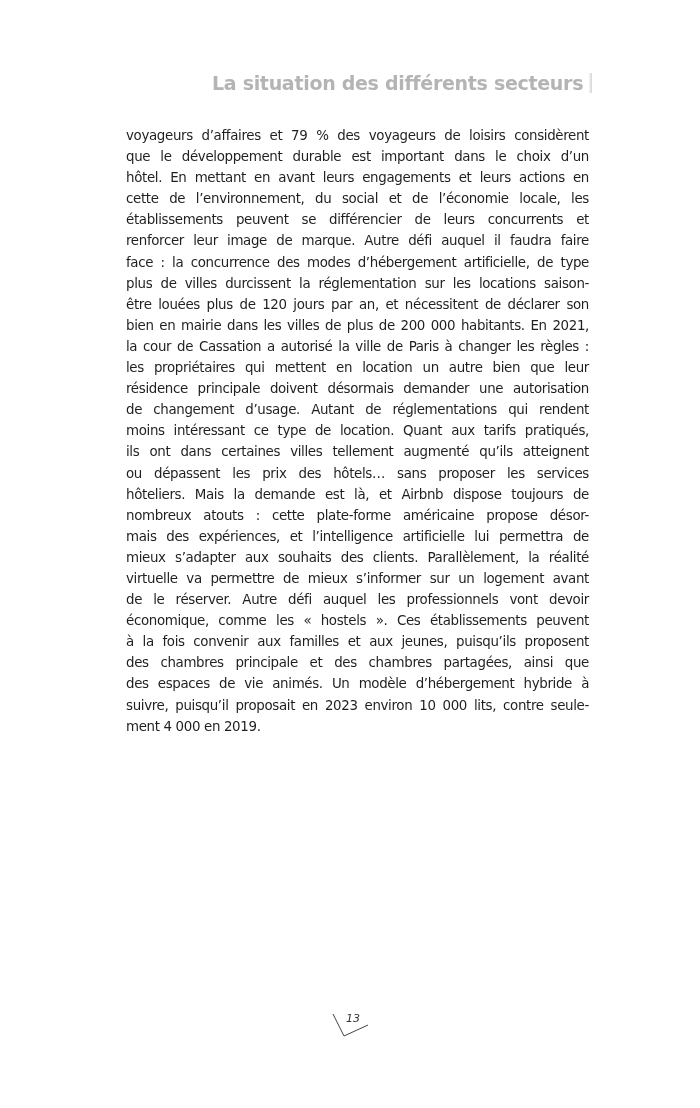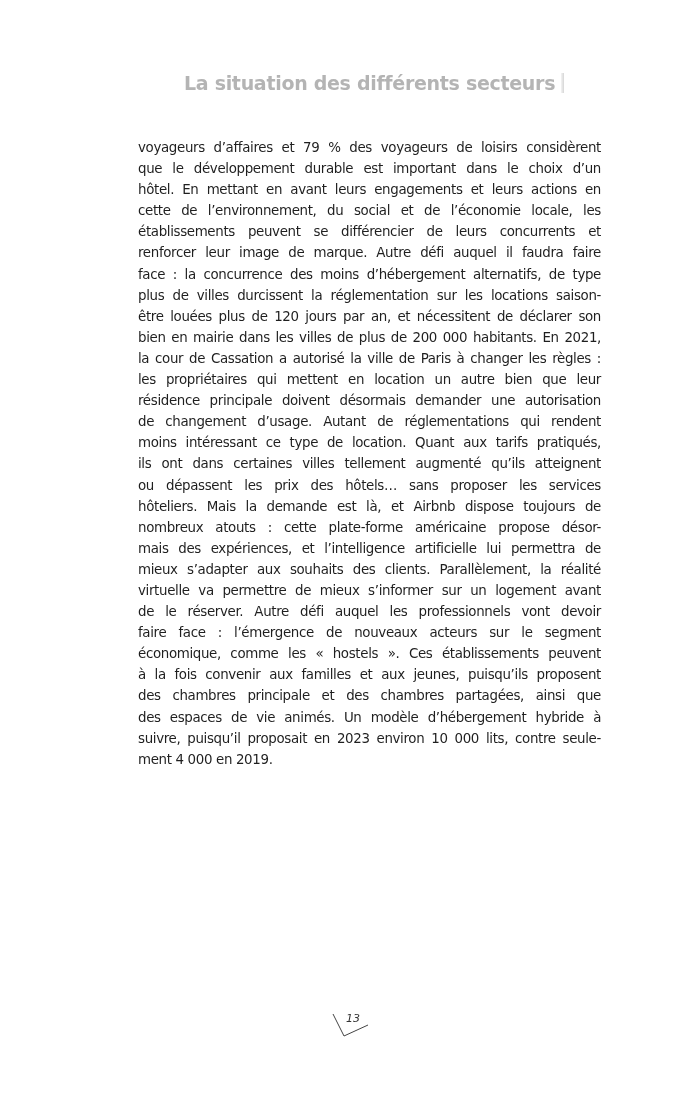--- a/index.html
+++ b/index.html
@@ -11,21 +11,21 @@
       width: 700px;
       height: 1108px;
       position: relative;
       overflow: hidden;
       font-family: "DejaVu Sans", sans-serif;
       color: #1a1a1a;
     }
     .running-header {
       position: absolute;
       top: 68px;
-      left: 184px;
+      left: 212px;
       width: 380px;
       height: 30px;
       display: flex;
       align-items: center;
       justify-content: flex-end;
     }
     .running-header-title {
       font-family: "DejaVu Sans", sans-serif;
       font-weight: bold;
       font-size: 19px;
@@ -37,21 +37,21 @@
     .header-bar {
       width: 48px;
       height: 20px;
       background: linear-gradient(to right, #f4f4f4 0%, #d6d6d6 100%);
     }
     .body-text {
       position: absolute;
       top: 121px;
       left: 122px;
       width: 463px;
-      margin: 16px;
+      margin: 4px;
       font-family: "DejaVu Sans", sans-serif;
       font-size: 13.4px;
       line-height: 21.1px;
       color: #1f1f1f;
     }
     .body-text .line {
       display: block;
       white-space: nowrap;
       text-align: justify;
       text-align-last: justify;
@@ -90,38 +90,37 @@
   <span class="header-bar"></span>
 </div>
 
 <div class="body-text">
   <span class="line">voyageurs d’affaires et 79 % des voyageurs de loisirs considèrent</span>
   <span class="line">que le développement durable est important dans le choix d’un</span>
   <span class="line">hôtel. En mettant en avant leurs engagements et leurs actions en</span>
   <span class="line">cette de l’environnement, du social et de l’économie locale, les</span>
   <span class="line">établissements peuvent se différencier de leurs concurrents et</span>
   <span class="line">renforcer leur image de marque. Autre défi auquel il faudra faire</span>
-  <span class="line">face : la concurrence des moins d’hébergement alternatifs, de type</span>
+  <span class="line">face : la concurrence des modes d’hébergement artificielle, de type</span>
   <span class="line">plus de villes durcissent la réglementation sur les locations saison-</span>
   <span class="line">être louées plus de 120 jours par an, et nécessitent de déclarer son</span>
   <span class="line">bien en mairie dans les villes de plus de 200 000 habitants. En 2021,</span>
   <span class="line">la cour de Cassation a autorisé la ville de Paris à changer les règles :</span>
   <span class="line">les propriétaires qui mettent en location un autre bien que leur</span>
   <span class="line">résidence principale doivent désormais demander une autorisation</span>
   <span class="line">de changement d’usage. Autant de réglementations qui rendent</span>
   <span class="line">moins intéressant ce type de location. Quant aux tarifs pratiqués,</span>
   <span class="line">ils ont dans certaines villes tellement augmenté qu’ils atteignent</span>
   <span class="line">ou dépassent les prix des hôtels… sans proposer les services</span>
   <span class="line">hôteliers. Mais la demande est là, et Airbnb dispose toujours de</span>
   <span class="line">nombreux atouts : cette plate-forme américaine propose désor-</span>
   <span class="line">mais des expériences, et l’intelligence artificielle lui permettra de</span>
   <span class="line">mieux s’adapter aux souhaits des clients. Parallèlement, la réalité</span>
   <span class="line">virtuelle va permettre de mieux s’informer sur un logement avant</span>
   <span class="line">de le réserver. Autre défi auquel les professionnels vont devoir</span>
-  <span class="line">faire face : l’émergence de nouveaux acteurs sur le segment</span>
   <span class="line">économique, comme les « hostels ». Ces établissements peuvent</span>
   <span class="line">à la fois convenir aux familles et aux jeunes, puisqu’ils proposent</span>
   <span class="line">des chambres principale et des chambres partagées, ainsi que</span>
   <span class="line">des espaces de vie animés. Un modèle d’hébergement hybride à</span>
   <span class="line">suivre, puisqu’il proposait en 2023 environ 10 000 lits, contre seule-</span>
   <span class="line last">ment 4 000 en 2019.</span>
 </div>
 
 <div class="folio">
   <svg width="60" height="30" viewBox="0 0 60 30">

